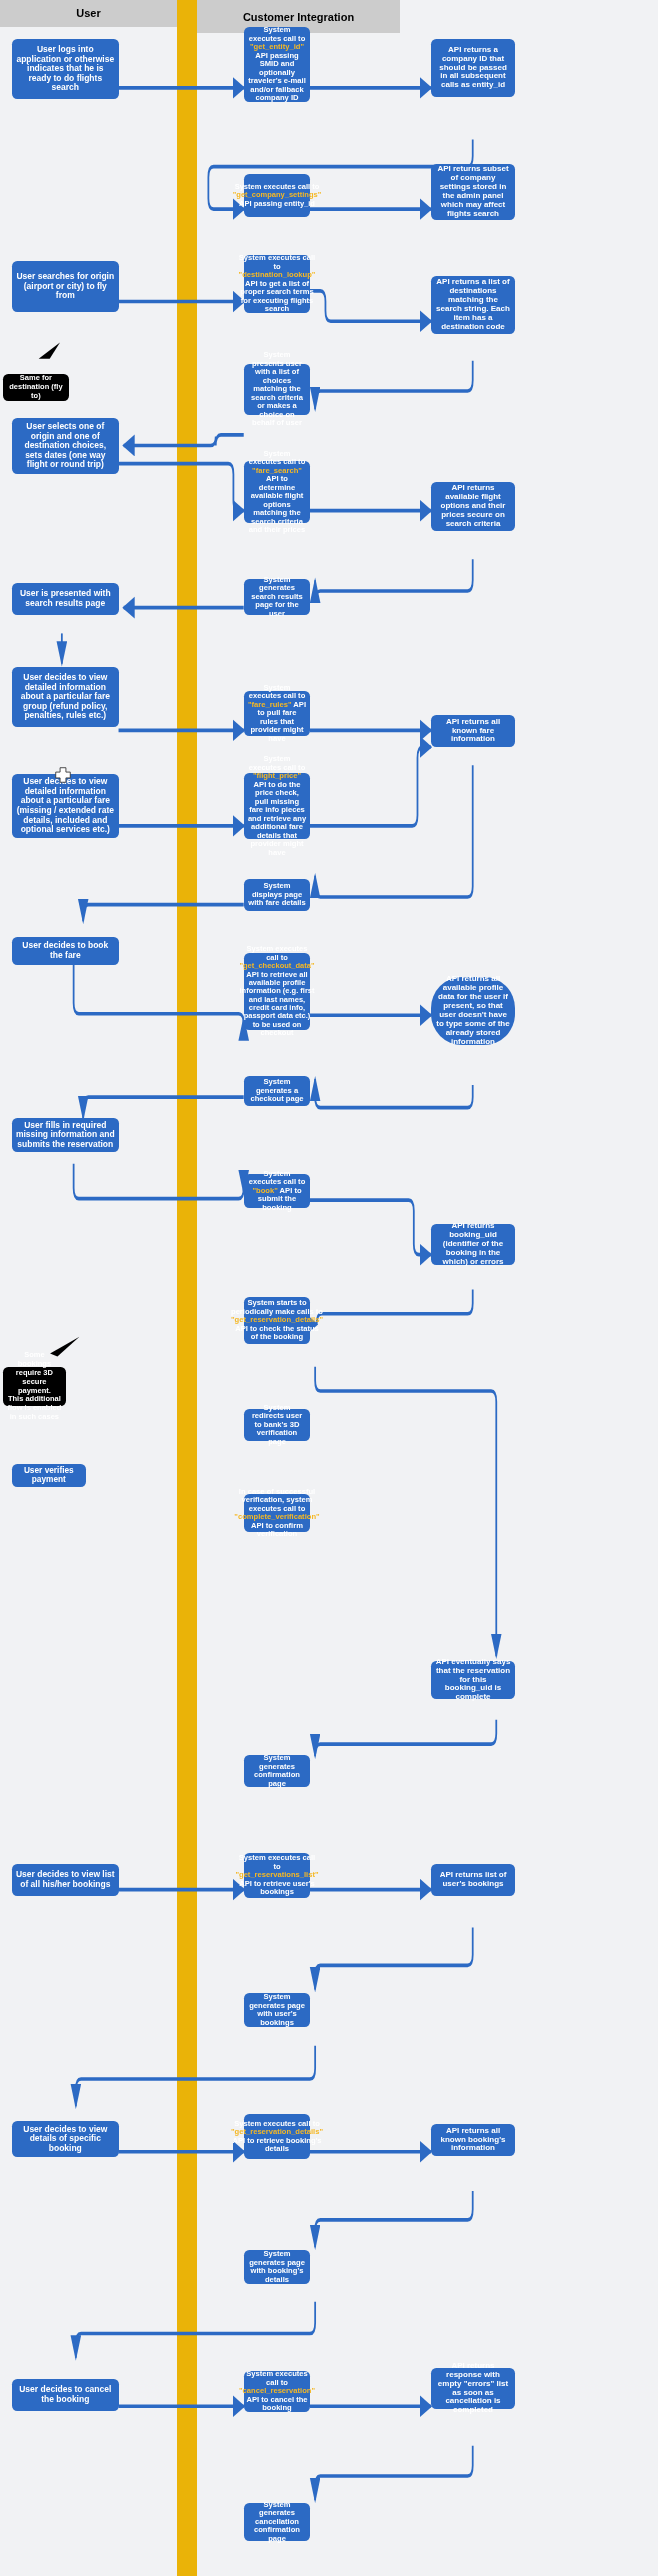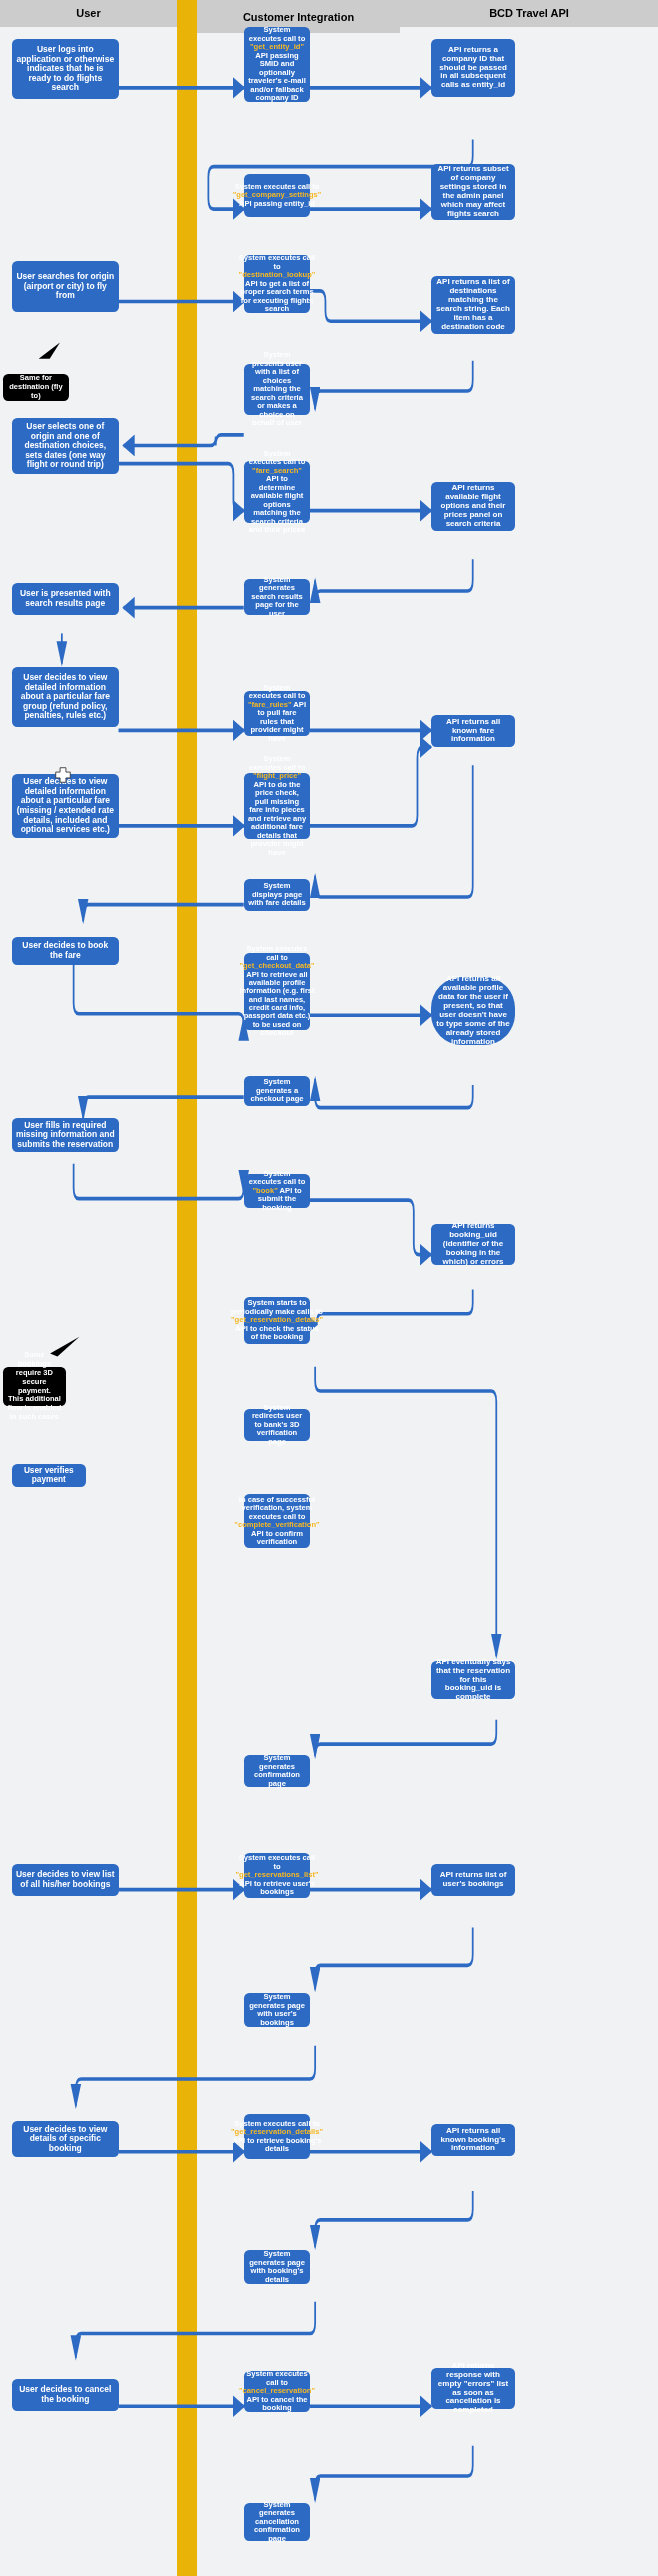--- a/index.html
+++ b/index.html
@@ -33,23 +33,20 @@
 
   <div class="lane" style="left:0px;width:177px;"></div>
   <div class="lane" style="left:197px;width:203px;"></div>
   <div class="lane" style="left:400px;width:258px;"></div>
 
   <div class="lane-head" style="left: 0px; top: 0px; width: 177px; height: 26.5px; font-size: 11px;">
       <span>User</span>
     </div>
   <div class="lane-head" style="left: 197px; top: 0px; width: 203px; height: 33px; font-size: 11px;">
       <span>Customer Integration</span>
-    </div>
-  <div class="lane-head" style="left: 400px; top: 0px; width: 258px; height: 26.5px; font-size: 11px;">
-      <span>BCD Travel API</span>
     </div>
 
   <svg class="links" viewBox="0 0 895 1700" preserveAspectRatio="none" style="height: 2576px;">
     <defs>
       <marker id="ah" markerWidth="7" markerHeight="7" refX="6.2" refY="3" orient="auto">
         <path d="M0,0 L7,3 L0,6 z" fill="#2c6ac4"></path>
       </marker>
       <marker id="ad" markerWidth="7" markerHeight="7" refX="6.2" refY="3" orient="auto">
         <path d="M0,0 L7,3 L0,6 z" fill="#8c8c8c"></path>
       </marker>
@@ -189,21 +186,21 @@
 
   <div class="node" style="left: 11.8px; top: 418px; width: 107px; height: 56px; font-size: 8.5px;">
     <div><span>User selects one of origin and one of destination choices, sets dates (one way flight or round trip)</span><span class="api"></span><span></span></div>
   </div>
 
   <div class="node" style="left: 244px; top: 461px; width: 66px; height: 62px; font-size: 7.6px;">
     <div><span>System executes call to </span><span class="api">"fare_search"</span><span> API to determine available flight options matching the search criteria and their prices</span></div>
   </div>
 
   <div class="node" style="left: 431px; top: 482px; width: 84px; height: 49px; font-size: 8px;">
-    <div><span>API returns available flight options and their prices panel on search criteria</span><span class="api"></span><span></span></div>
+    <div><span>API returns available flight options and their prices secure on search criteria</span><span class="api"></span><span></span></div>
   </div>
 
   <div class="node" style="left: 244px; top: 579px; width: 66px; height: 36px; font-size: 7.6px;">
     <div><span>System generates search results page for the user</span><span class="api"></span><span></span></div>
   </div>
 
   <div class="node" style="left: 11.8px; top: 583px; width: 107px; height: 32px; font-size: 8.5px;">
     <div><span>User is presented with search results page</span><span class="api"></span><span></span></div>
   </div>
 
@@ -276,21 +273,21 @@
   </svg>
 
   <div class="node" style="left: 244px; top: 1409px; width: 66px; height: 32px; font-size: 7.6px;">
     <div><span>System redirects user to bank's 3D verification page</span><span class="api"></span><span></span></div>
   </div>
 
   <div class="node" style="left: 11.8px; top: 1464px; width: 74px; height: 22.5px; font-size: 8.3px; align-items: center;">
     <div><span>User verifies payment</span><span class="api"></span><span></span></div>
   </div>
 
-  <div class="node" style="left: 244px; top: 1494px; width: 66px; height: 54px; font-size: 7.6px;">
+  <div class="node" style="left: 244px; top: 1494px; width: 66px; height: 38px; font-size: 7.6px;">
     <div><span>In case of successful verification, system executes call to </span><span class="api">"complete_verification"</span><span> API to confirm verification</span></div>
   </div>
 
   <div class="node" style="left: 431px; top: 1661px; width: 84px; height: 38px; font-size: 8px;">
     <div><span>API eventually says that the reservation for this booking_uid is complete</span><span class="api"></span><span></span></div>
   </div>
 
   <div class="node" style="left: 244px; top: 1755px; width: 66px; height: 32px; font-size: 7.6px;">
     <div><span>System generates confirmation page</span><span class="api"></span><span></span></div>
   </div>

